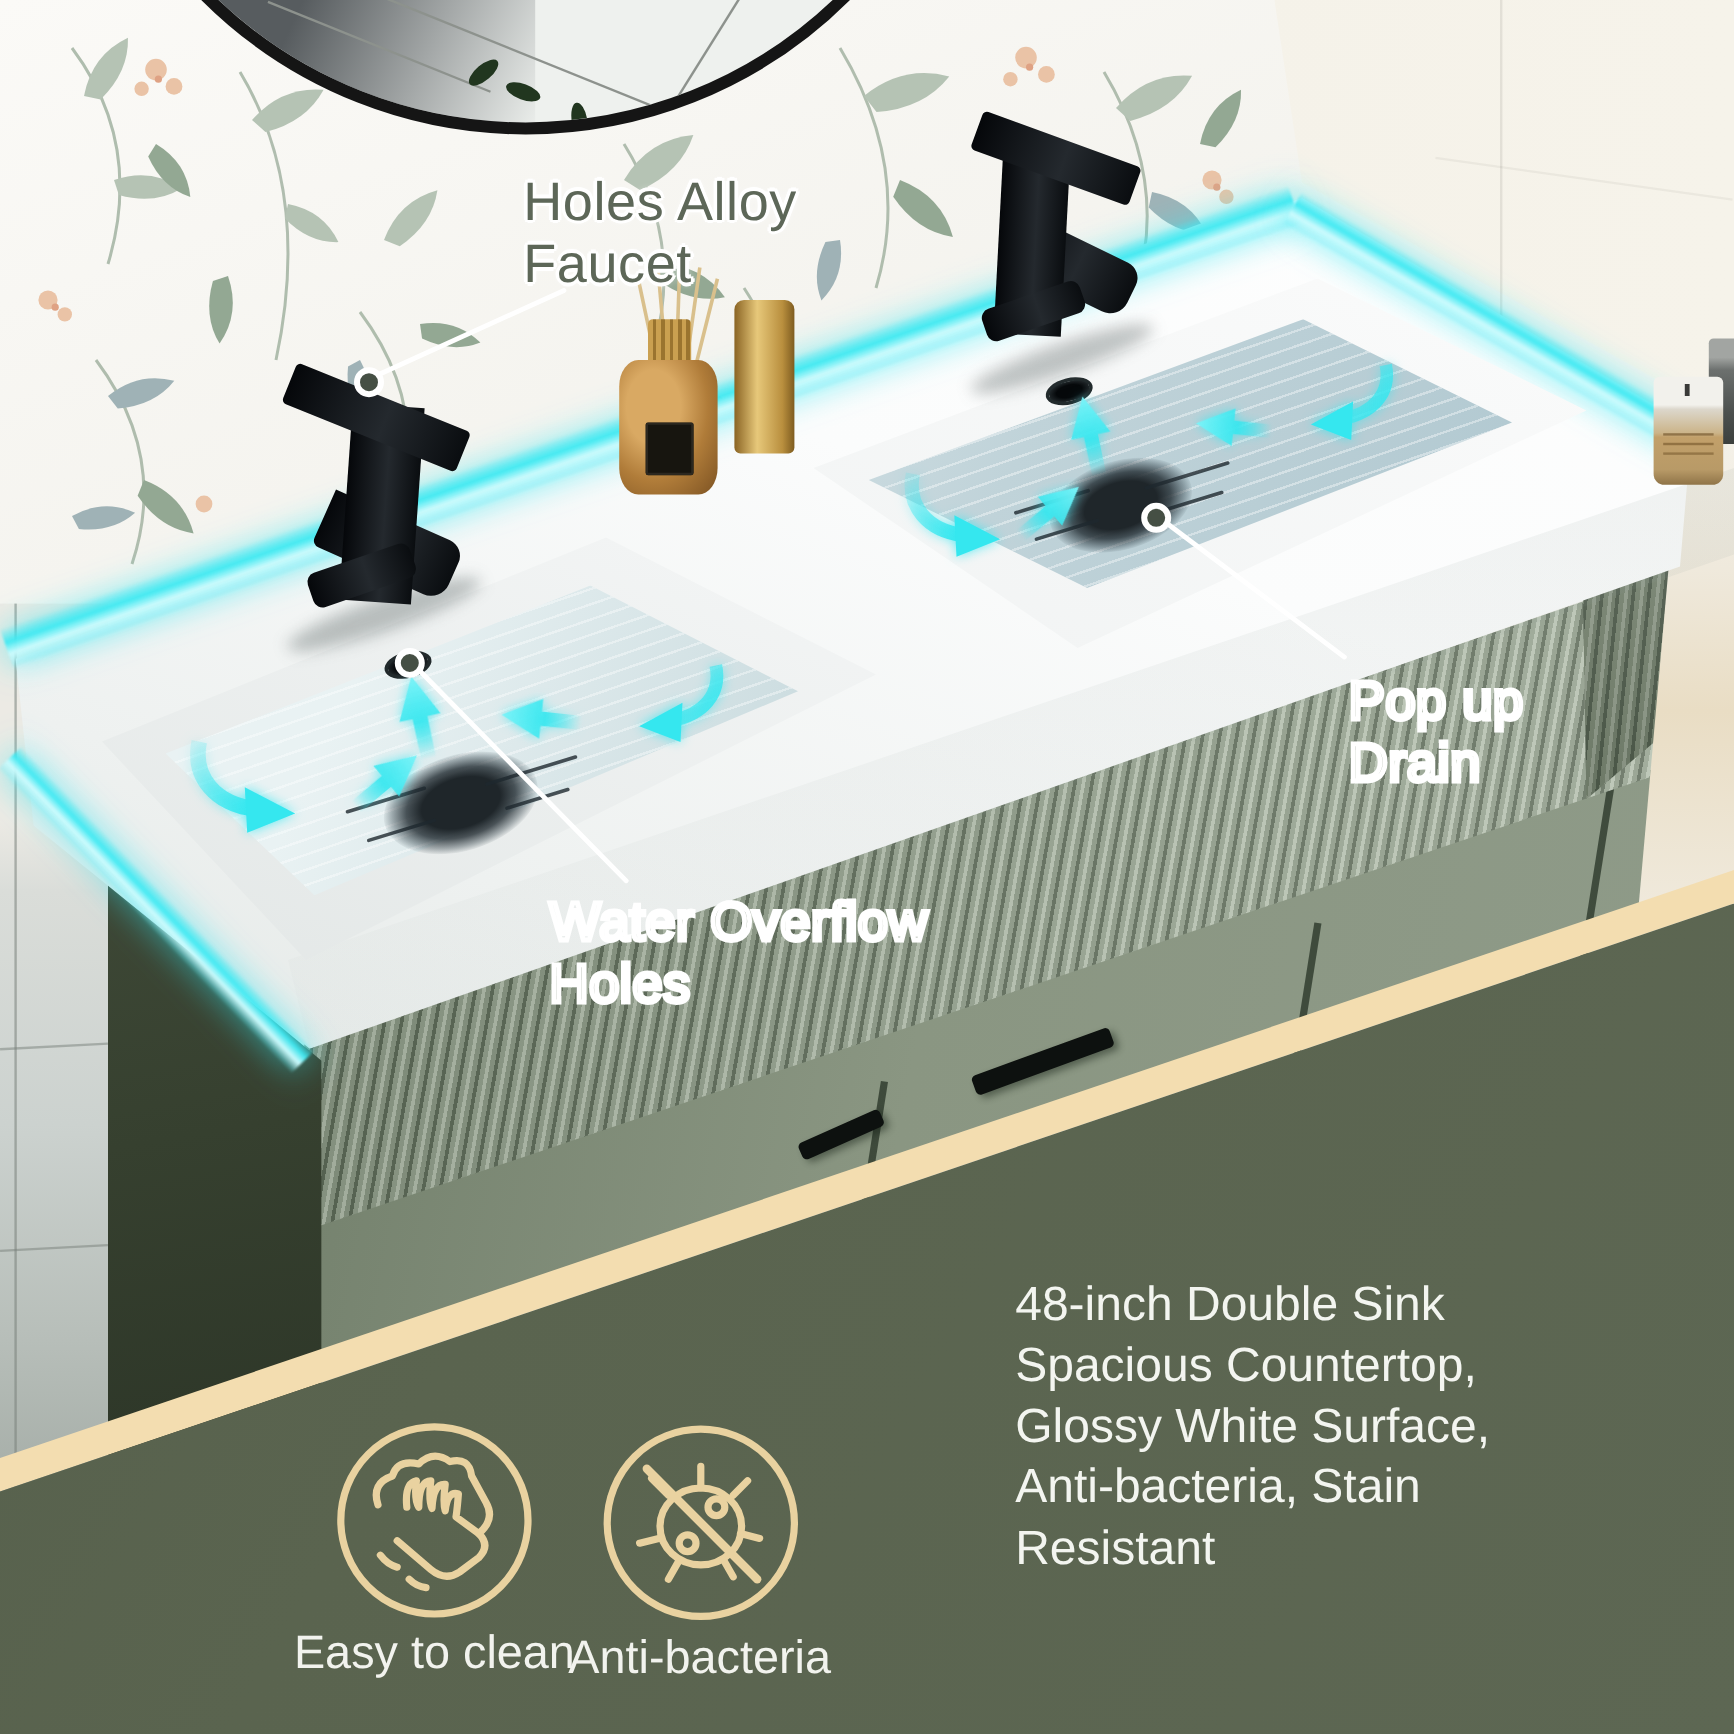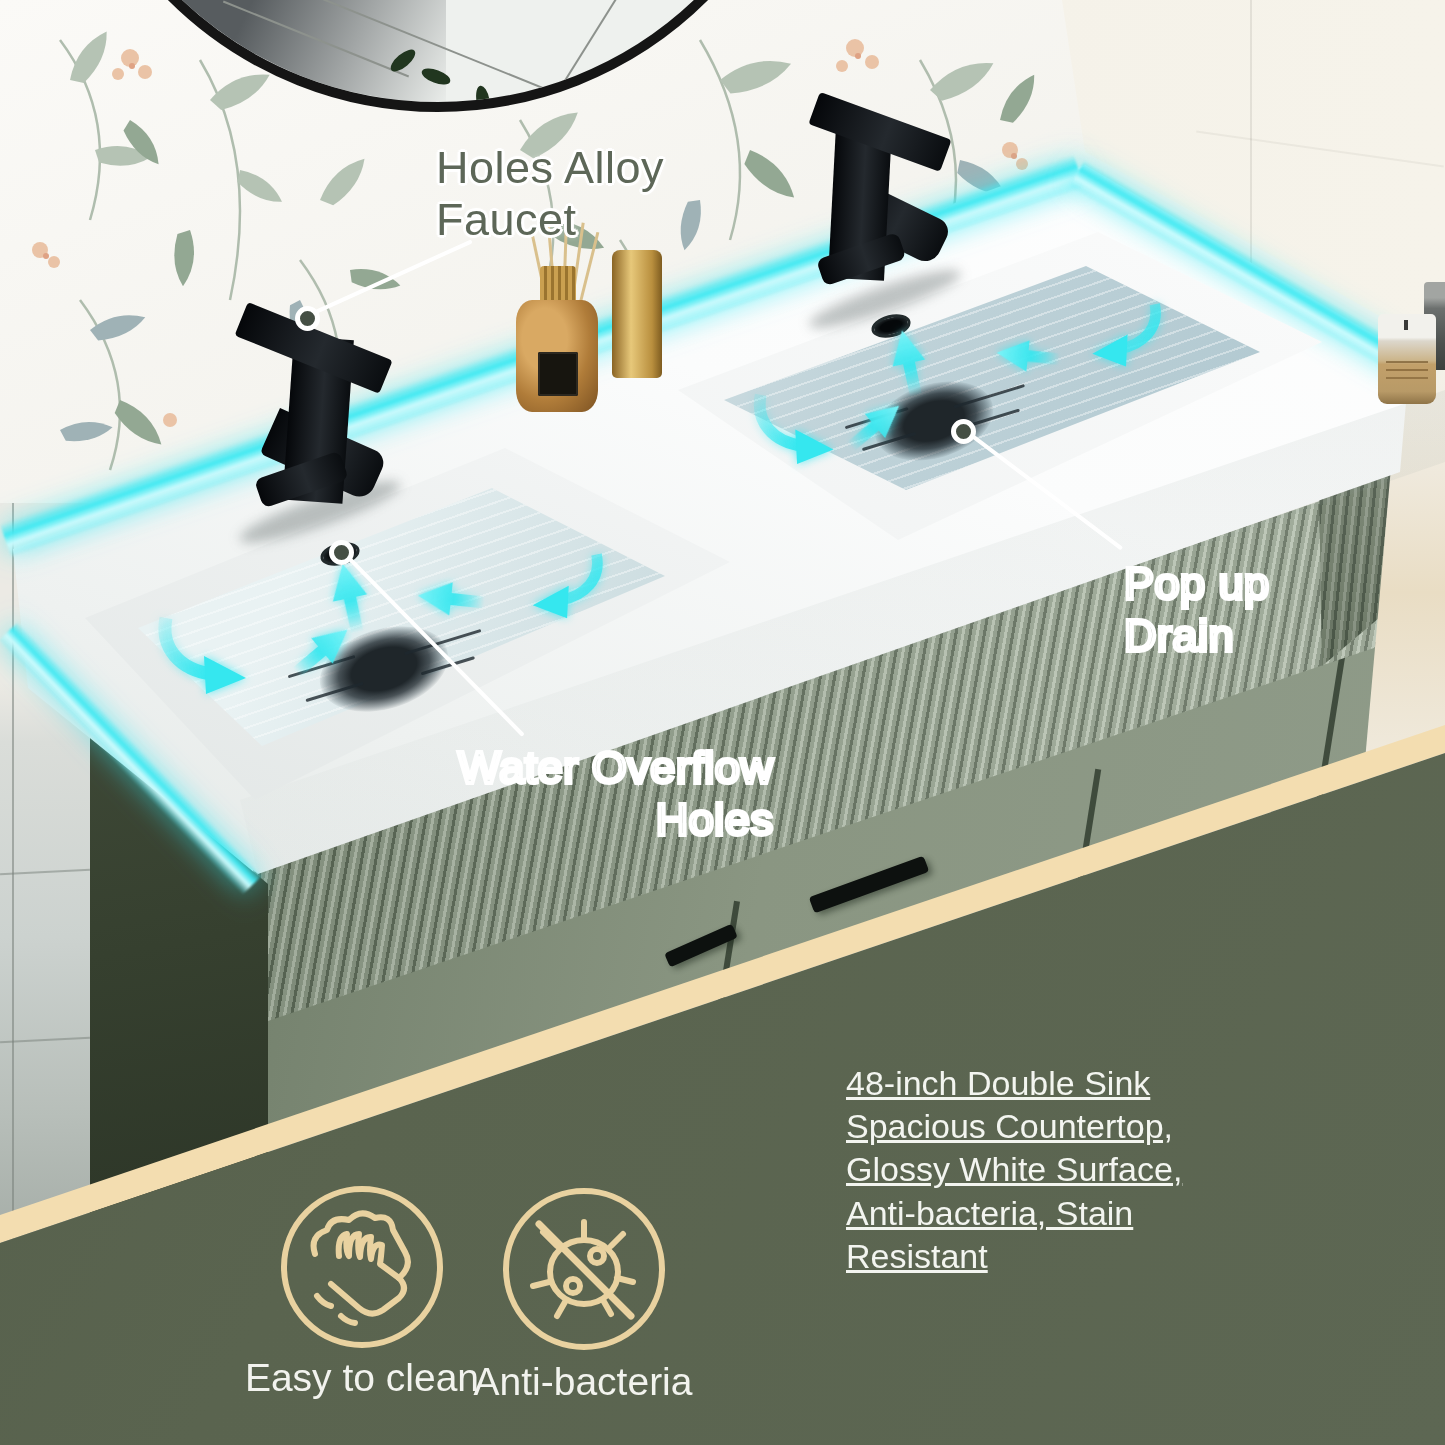--- a/index.html
+++ b/index.html
@@ -128,21 +128,21 @@
   
   .band{left:0;top:0;width:1445px;height:1445px;
     clip-path:polygon(0 1215px,1445px 725px,1445px 753px,0 1243px);background:#f3ddb0;}
   .panel{left:0;top:0;width:1445px;height:1445px;
     clip-path:polygon(0 1243px,1445px 753px,1445px 1445px,0 1445px);
     background:linear-gradient(120deg,#545e4b,#5a644f 45%,#5d6753);}
 
   
   .badge-c{width:162px;height:162px;border-radius:50%;border:6px solid #e9d2a0;}
   .badge-label{font-size:39px;color:#f2f3ee;text-align:center;width:300px;}
-  .features{left:846px;top:1062px;width:560px;font-size:34px;line-height:1.27;color:#f3f5f0;white-space:pre-line;text-decoration:underline;}
+  .features{left:846px;top:1062px;width:560px;font-size:40px;line-height:1.27;color:#f3f5f0;white-space:pre-line;}
 </style>
 </head>
 <body>
 
 <div id="stage">
 
   <div class="wallpaper">
     <svg width="1100" height="780" viewBox="0 0 1100 780">
       <defs>
         <path id="leaf" d="M0,0 Q12,-20 34,-22 Q28,-4 8,5 Z"></path>
@@ -389,21 +389,21 @@
 Anti-bacteria, Stain
 Resistant</div>
 
   <div class="lead" style="left:307px;top:314px;width:181px;transform:rotate(-24.4deg);"></div>
   <div class="ring" style="left:295px;top:306px;"></div>
   <div class="callout solid" style="left:436px;top:142px;">Holes Alloy
 Faucet</div>
 
   <div class="lead" style="left:341px;top:548px;width:260px;transform:rotate(45.5deg);"></div>
   <div class="ring" style="left:329px;top:540px;"></div>
-  <div class="callout hollow" style="left:458px;top:742px;text-align:right;">Water Overflow
+  <div class="callout hollow" style="left:458px;top:742px;">Water Overflow
 Holes</div>
 
   <div class="lead" style="left:963px;top:427px;width:199px;transform:rotate(37deg);"></div>
   <div class="ring" style="left:951px;top:419px;"></div>
   <div class="callout hollow" style="left:1124px;top:558px;">Pop up
 Drain</div>
 
 </div>
 
 </body></html>

